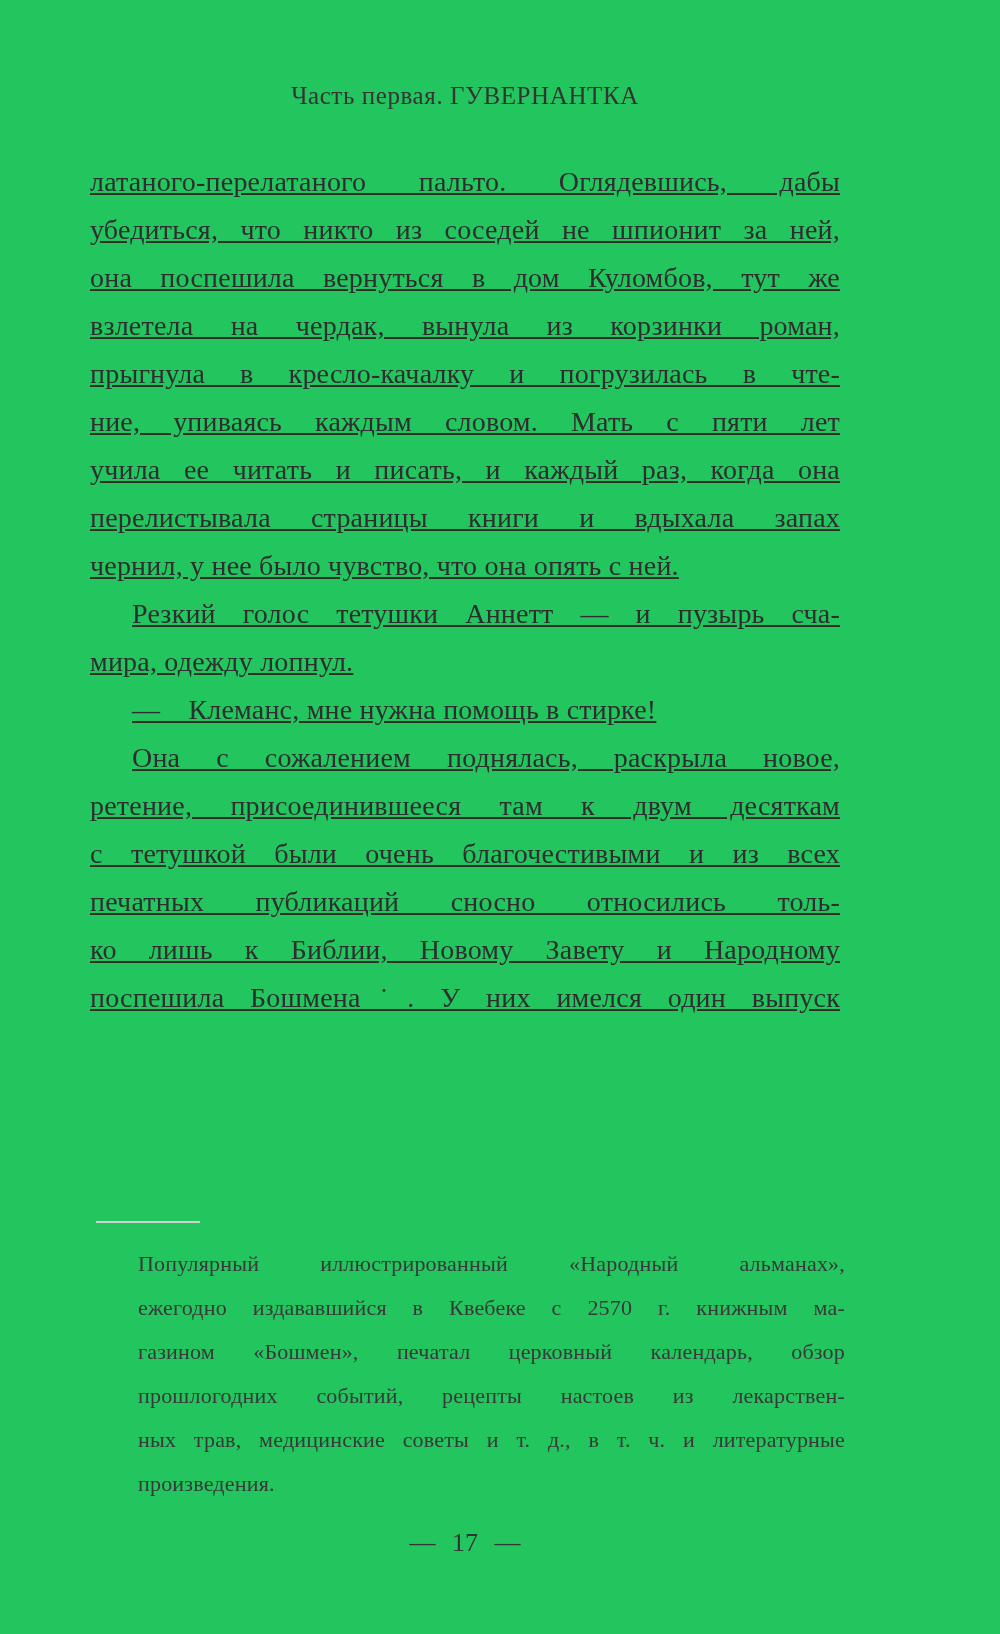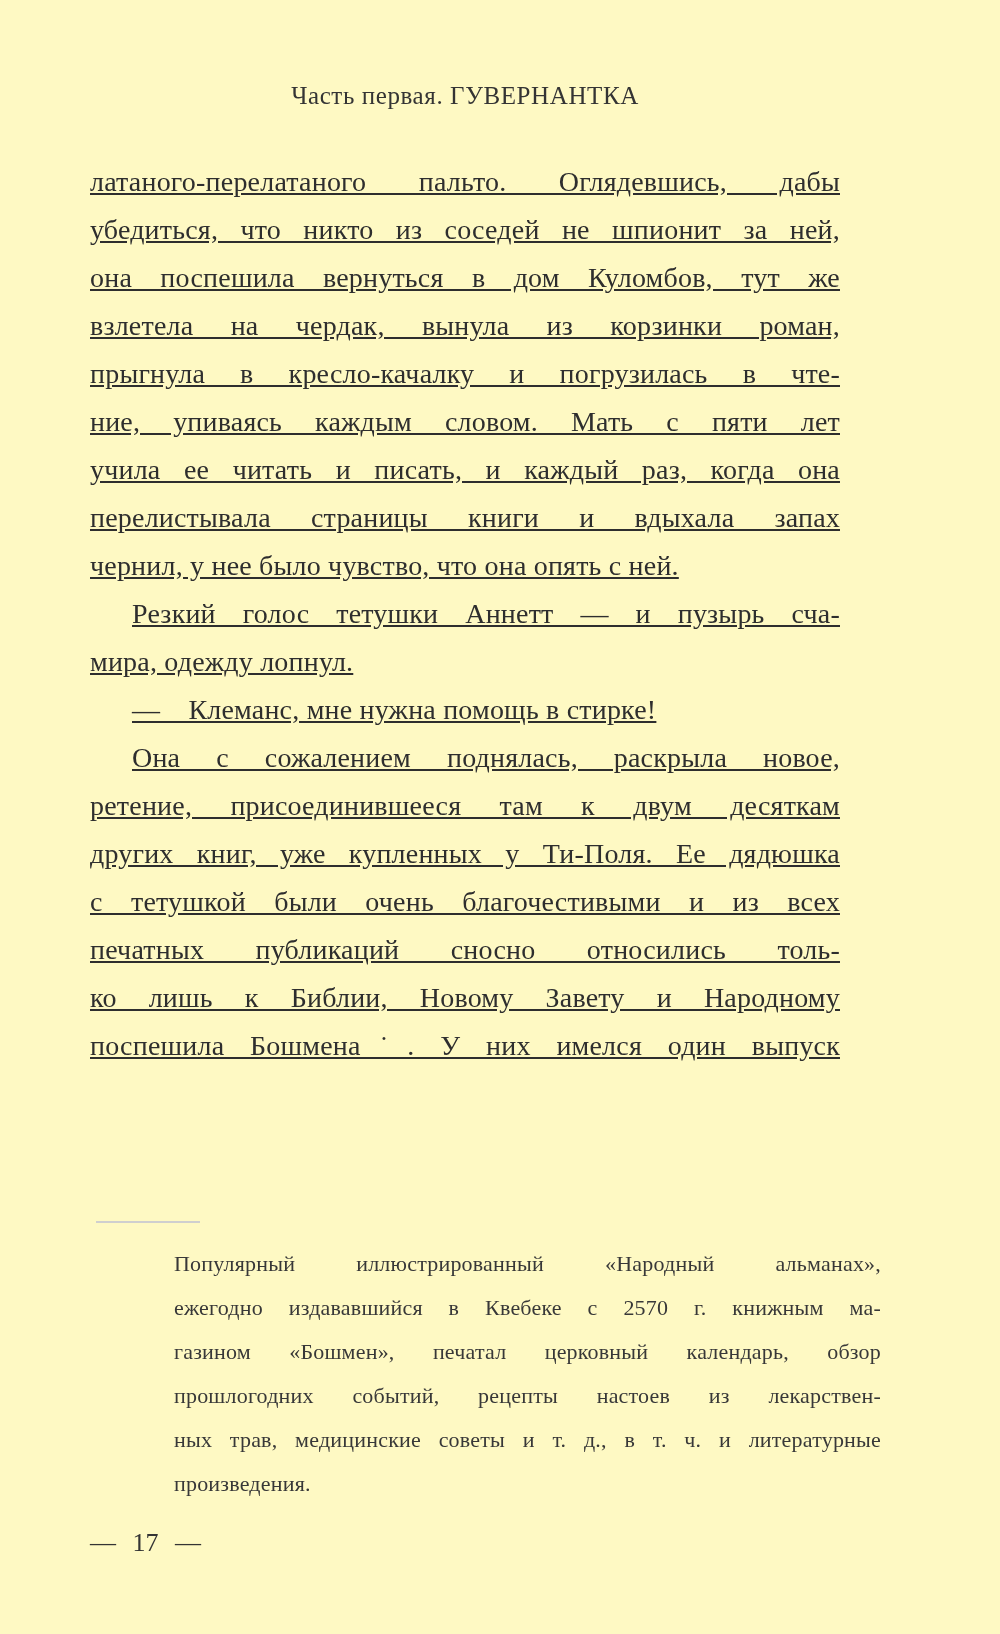--- a/index.html
+++ b/index.html
@@ -4,21 +4,21 @@
 <style>
   html, body {
     margin: 0;
     padding: 0;
     background: #ffffff;
   }
   .page {
     position: relative;
     width: 1000px;
     height: 1634px;
-    background: #fef9c3;
+    background: #22c55e;
     font-family: "Liberation Serif", "DejaVu Serif", serif;
     color: #2e2e2e;
     overflow: hidden;
   }
   .running-header {
     position: absolute;
     top: 82px;
     left: 90px;
     width: 750px;
     text-align: center;
@@ -56,41 +56,40 @@
     left: 96px;
     width: 104px;
     height: 2px;
     background: #cfcfcf;
   }
   .footnote-block {
     position: absolute;
     top: 1242px;
     left: 138px;
     width: 707px;
-    margin-left: 36px;
   }
   .fl {
     font-size: 22px;
     line-height: 44px;
     height: 44px;
     letter-spacing: 0.2px;
     text-align: justify;
     text-align-last: justify;
     color: #383838;
     overflow: hidden;
   }
   .fl.end {
     text-align-last: left;
   }
   .page-number {
     position: absolute;
     top: 1528px;
     left: 90px;
     width: 750px;
-    text-align: left;
+    text-align: center;
     font-size: 26px;
     word-spacing: 10px;
     color: #343434;
   }
 </style>
 </head>
 <body>
 
 <div class="page">
 
@@ -104,21 +103,20 @@
     <div class="bl">прыгнула в кресло-качалку и погрузилась в чте-</div>
     <div class="bl">ние, упиваясь каждым словом. Мать с пяти лет</div>
     <div class="bl">учила ее читать и писать, и каждый раз, когда она</div>
     <div class="bl">перелистывала страницы книги и вдыхала запах</div>
     <div class="bl end">чернил, у нее было чувство, что она опять с ней.</div>
     <div class="bl indent">Резкий голос тетушки Аннетт — и пузырь сча-</div>
     <div class="bl end">мира, одежду лопнул.</div>
     <div class="bl indent end">— Клеманс, мне нужна помощь в стирке!</div>
     <div class="bl indent">Она с сожалением поднялась, раскрыла новое,</div>
     <div class="bl">ретение, присоединившееся там к двум десяткам</div>
-    <div class="bl">других книг, уже купленных у Ти-Поля. Ее дядюшка</div>
     <div class="bl">с тетушкой были очень благочестивыми и из всех</div>
     <div class="bl">печатных публикаций сносно относились толь-</div>
     <div class="bl">ко лишь к Библии, Новому Завету и Народному</div>
     <div class="bl">поспешила Бошмена˙. У них имелся один выпуск</div>
   </div>
 
   <div class="footnote-divider"></div>
 
   <div class="footnote-block">
     <div class="fl">Популярный иллюстрированный «Народный альманах»,</div>

